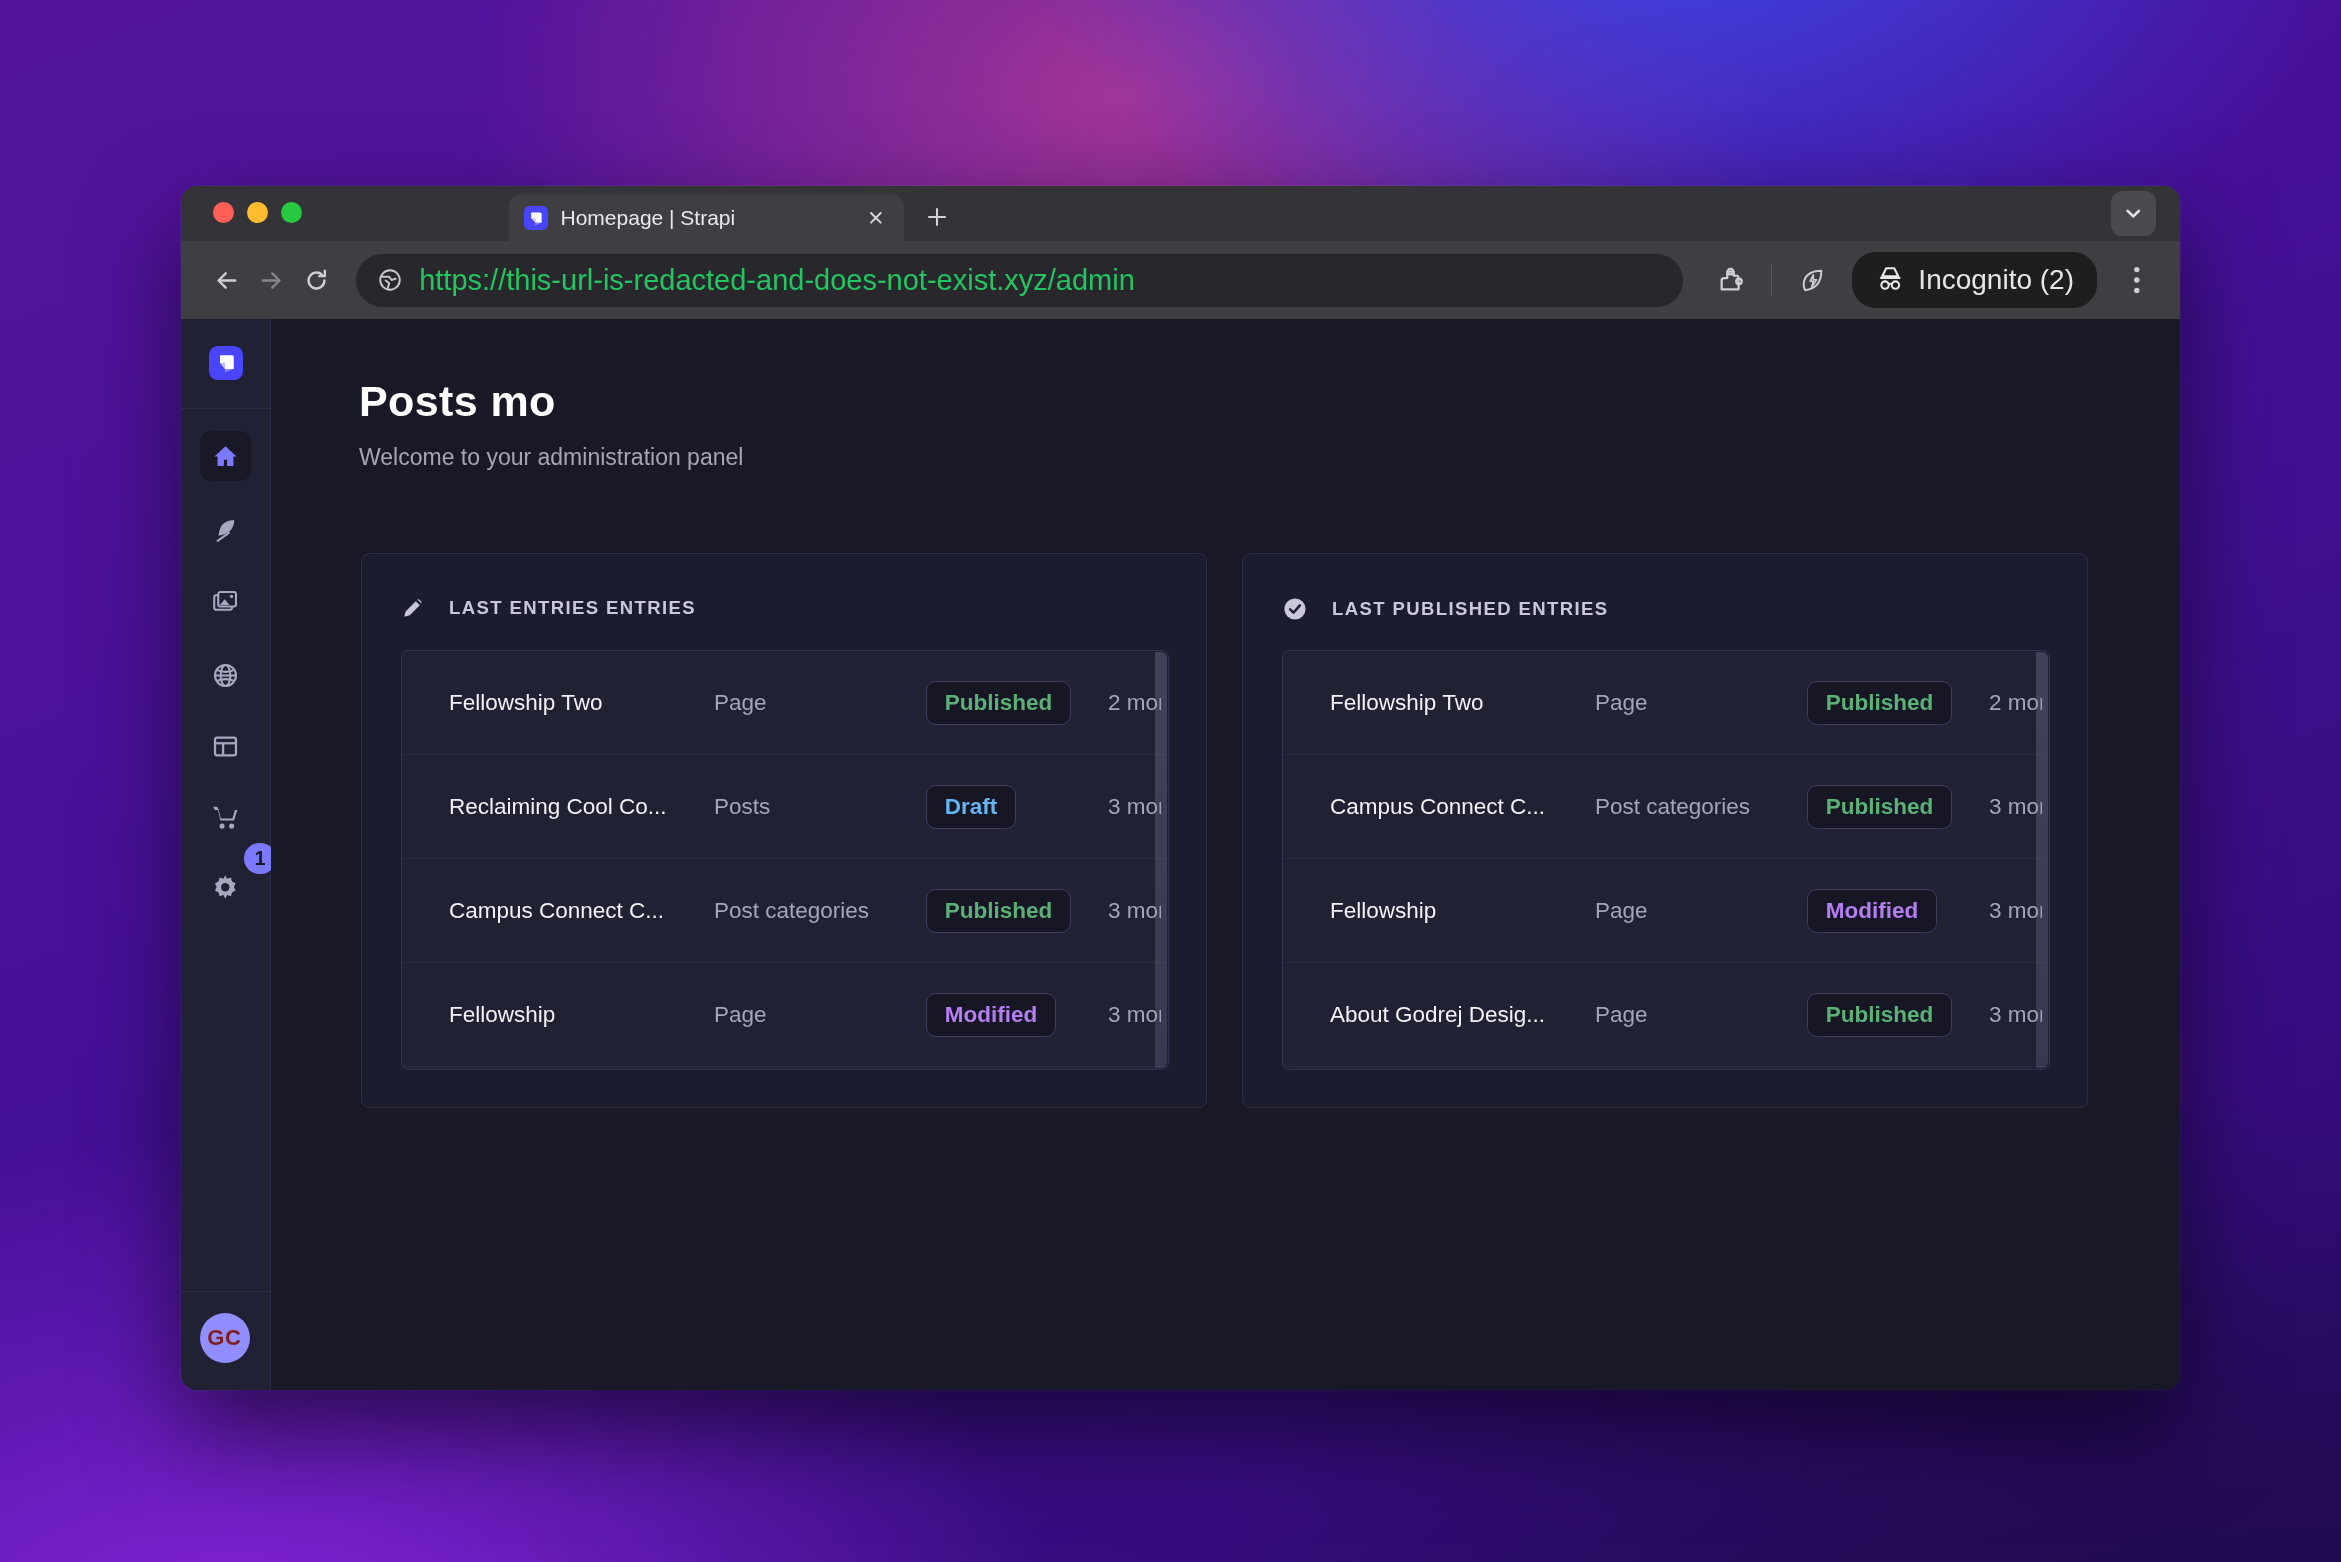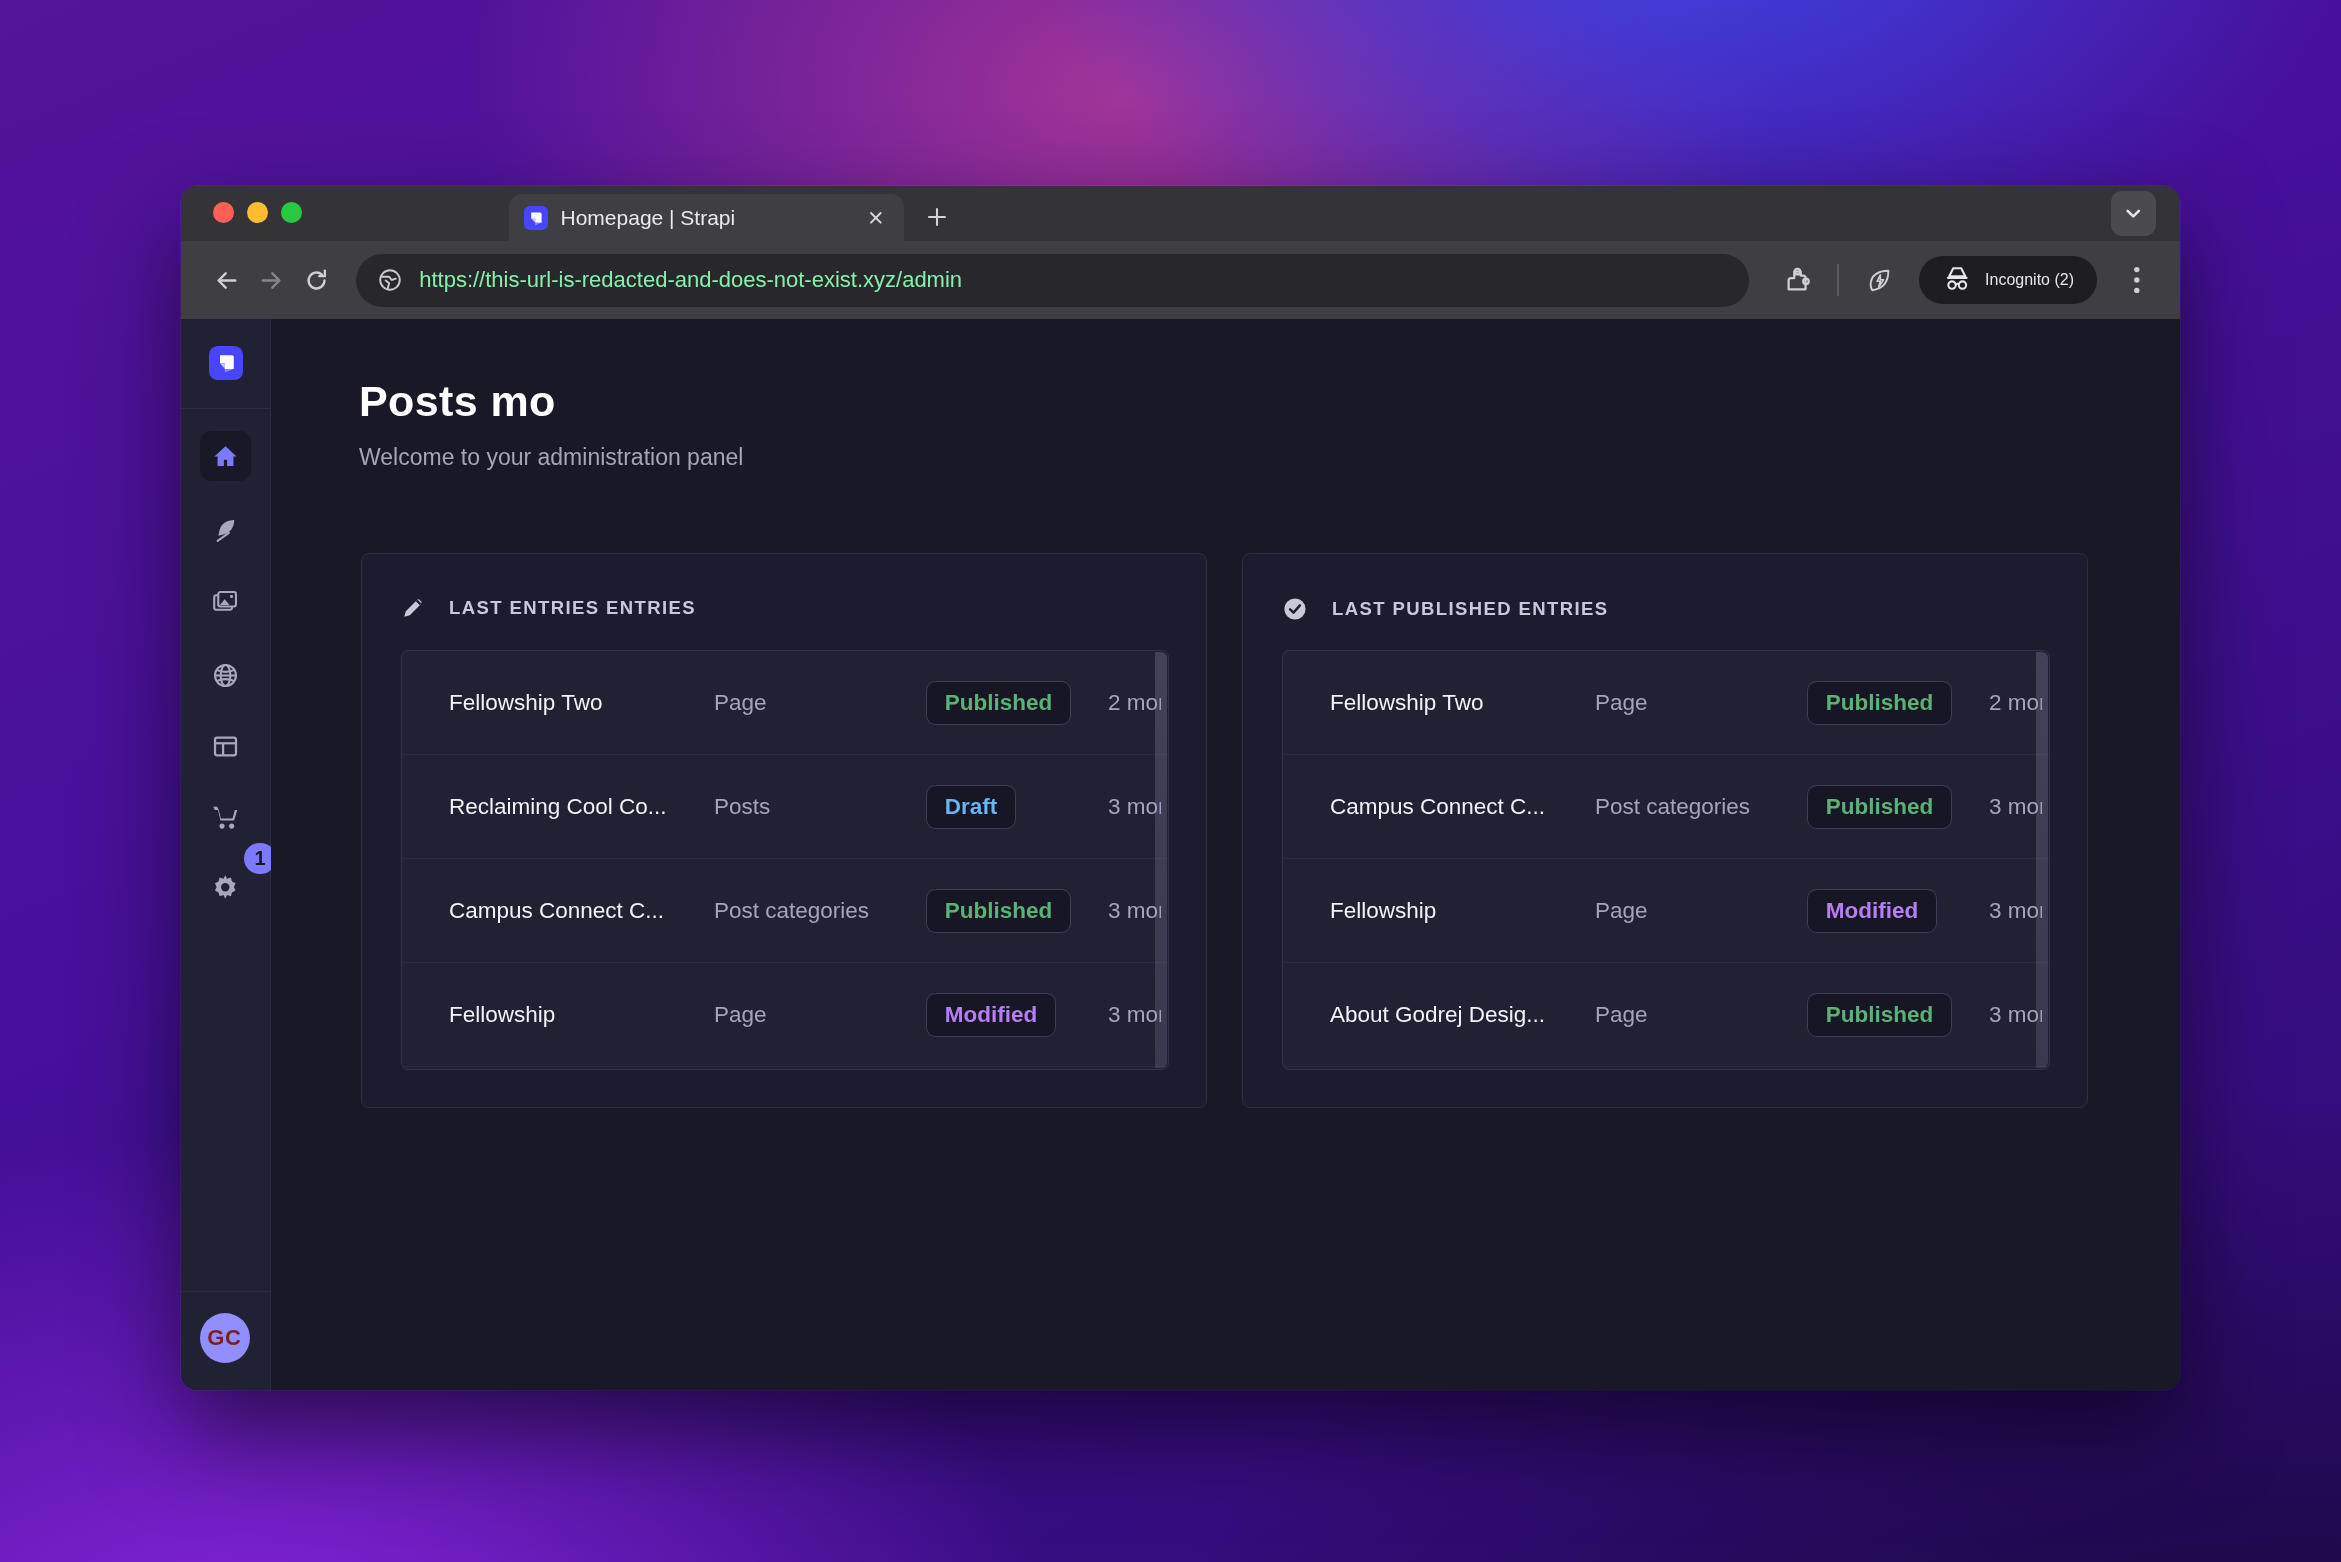--- a/index.html
+++ b/index.html
@@ -47,25 +47,25 @@
   .toolbar { position:relative; height:78px; background:#3e3e43;
     display:flex; align-items:center; padding:0 22.5px; }
   .nav-btn { width:45px; height:45px; border-radius:50%; display:flex; flex:none;
     align-items:center; justify-content:center; color:#cfcfd3; }
   .nav-btn.dim { color:#85858a; }
   .urlbar {
     flex:1; height:53px; margin:0 27px 0 17.7px; background:#28282c;
     border-radius:26.5px; display:flex; align-items:center; padding:0 21px; gap:16px;
     color:#d6d6da; min-width:0;
   }
-  .url-text { font-size:22px; color:#86efac; white-space:nowrap; overflow:hidden; }
+  .url-text { font-size:29px; color:#22c55e; white-space:nowrap; overflow:hidden; }
   .tool-icons { display:flex; align-items:center; gap:19px; flex:none; }
   .tool-sep { width:1.6px; height:32px; background:#5a5a5f; }
-  .incognito-chip { height:48px; background:#1e1e21; border-radius:24px; display:flex;
-    align-items:center; gap:13px; padding:0 22.5px; color:#e7e7ea; font-size:16px; }
+  .incognito-chip { height:56px; background:#1e1e21; border-radius:24px; display:flex;
+    align-items:center; gap:13px; padding:0 22.5px; color:#e7e7ea; font-size:28px; }
   .icon-btn { color:#cfcfd3; display:flex; align-items:center; justify-content:center;
     width:42px; height:42px; }
 
   
   .app { position:absolute; top:133px; bottom:0; left:0; right:0; display:flex; }
   .sidebar { width:90px; background:#212134; border-right:0.8px solid #2c2c44;
     position:relative; flex:none; }
   .side-logo { position:absolute; left:28px; top:26.5px; width:34px; height:34px;
     border-radius:8.8px; background:#4945ff; display:flex; align-items:center; justify-content:center; }
   .side-divider { position:absolute; left:0; right:0; height:0.8px; background:#2c2c44; }

